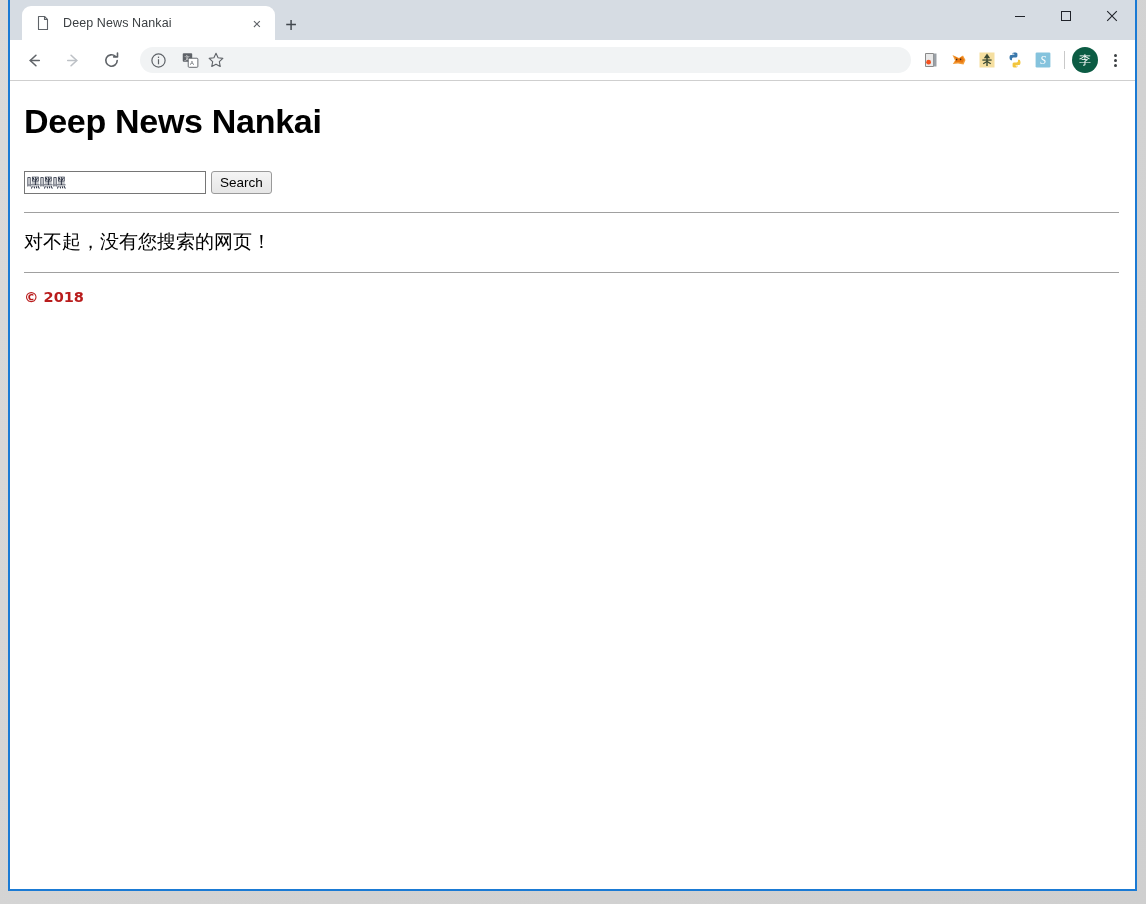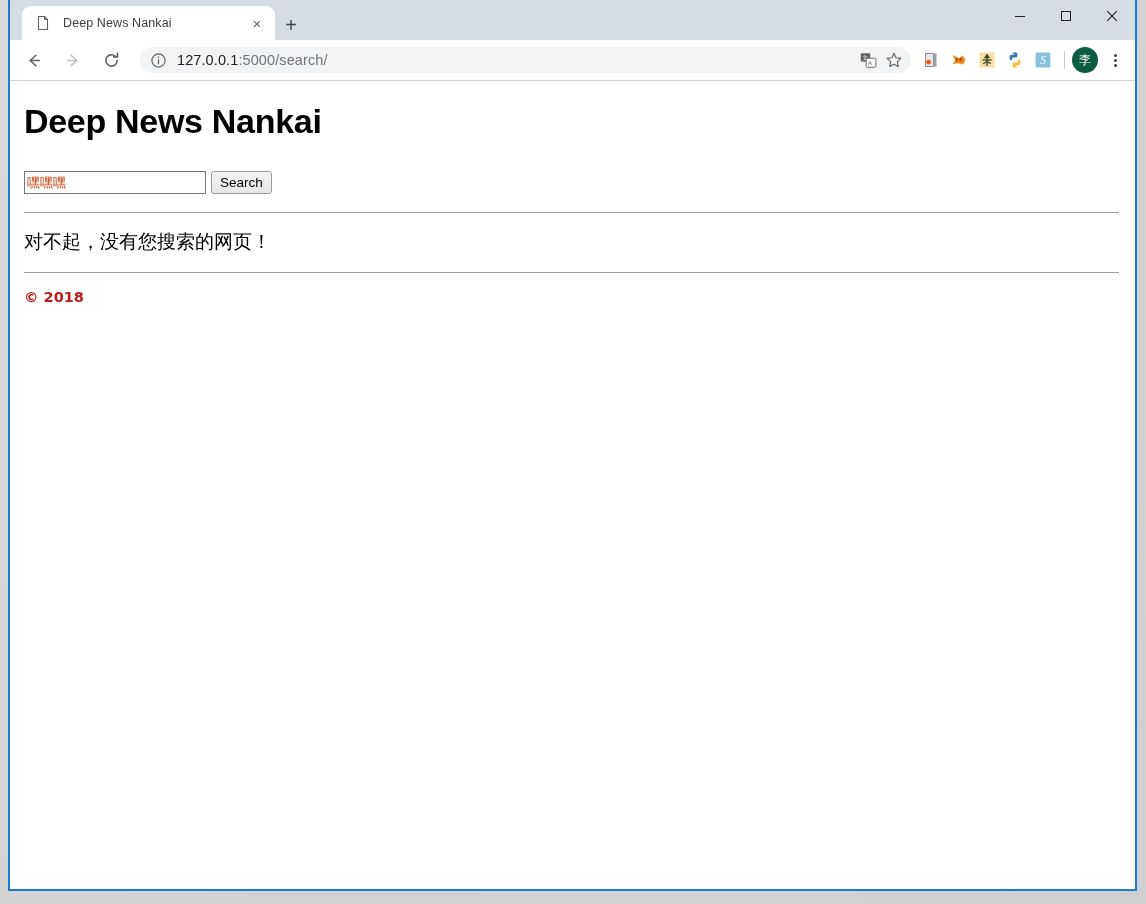--- a/index.html
+++ b/index.html
@@ -221,21 +221,21 @@
     align-items: center;
   }
   #search-input {
     width: 176px;
     height: 19px;
     font-size: 13px;
     font-family: "DejaVu Sans", "Liberation Sans", sans-serif;
     padding: 1px 2px;
     border: 1px solid #767676;
     background: #ffffff;
-    color: #c2410c;
+    color: #0f172a;
     box-sizing: content-box;
     border-radius: 0;
     outline: none;
   }
   #search-button {
     margin-left: 5px;
     height: 23px;
     min-width: 58px;
     font-size: 13.5px;
     font-family: "Liberation Sans", sans-serif;
@@ -338,21 +338,20 @@
       </div>
 
       <div id="omnibox" class="with-actions">
         <span id="site-info-icon">
           <svg width="17" height="17" viewBox="0 0 17 17">
             <circle cx="8.5" cy="8.5" r="6.6" fill="none" stroke="#5f6368" stroke-width="1.2"></circle>
             <rect x="7.9" y="7.2" width="1.2" height="5.1" fill="#5f6368"></rect>
             <rect x="7.9" y="4.6" width="1.2" height="1.4" fill="#5f6368"></rect>
           </svg>
         </span>
-        <span id="url-text"><span>127.0.0.1</span><span class="url-dim">:5000/search/</span></span>
 
         <span class="omni-action">
           <svg width="17" height="17" viewBox="0 0 18 18">
             <rect x="0.8" y="1.2" width="10" height="9" rx="1" fill="#5f6368"></rect>
             <text x="2.4" y="8.2" font-size="6.2" fill="#ffffff" font-family="'Liberation Sans',sans-serif">文</text>
             <rect x="6.6" y="6.6" width="10.2" height="9.6" rx="1" fill="#ffffff" stroke="#5f6368" stroke-width="1"></rect>
             <text x="8.4" y="14" font-size="6.2" fill="#5f6368" font-family="'Liberation Sans',sans-serif">A</text>
           </svg>
         </span>
 

